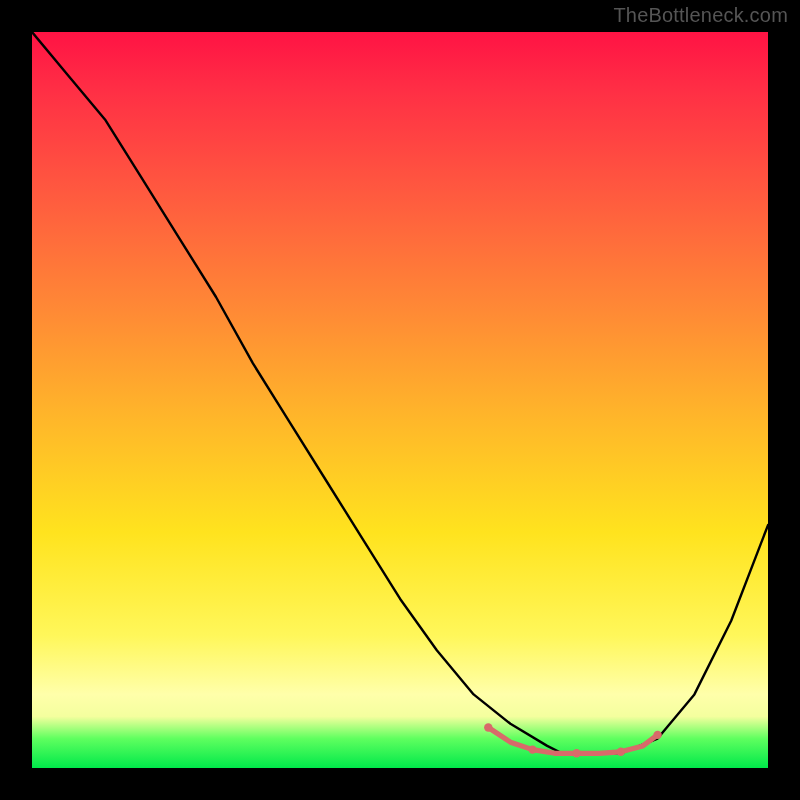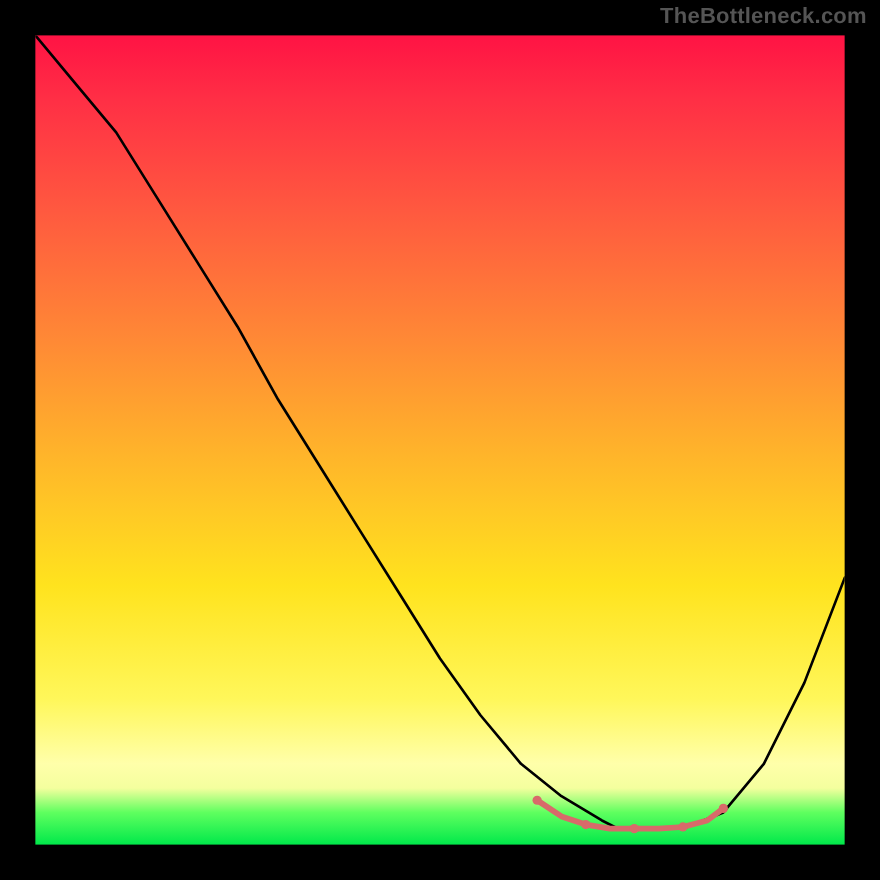--- a/index.html
+++ b/index.html
@@ -16,21 +16,21 @@
     width: 800px;
     height: 800px;
     background: #000;
   }
   .watermark {
     position: absolute;
     top: 4px;
     right: 12px;
     color: #555;
     font-size: 20px;
-    font-weight: 700;
+    font-weight: 400;
     letter-spacing: 0.2px;
     z-index: 20;
     text-align: right;
   }
   .plot-area {
     position: absolute;
     left: 32px;
     top: 32px;
     width: 736px;
     height: 736px;

